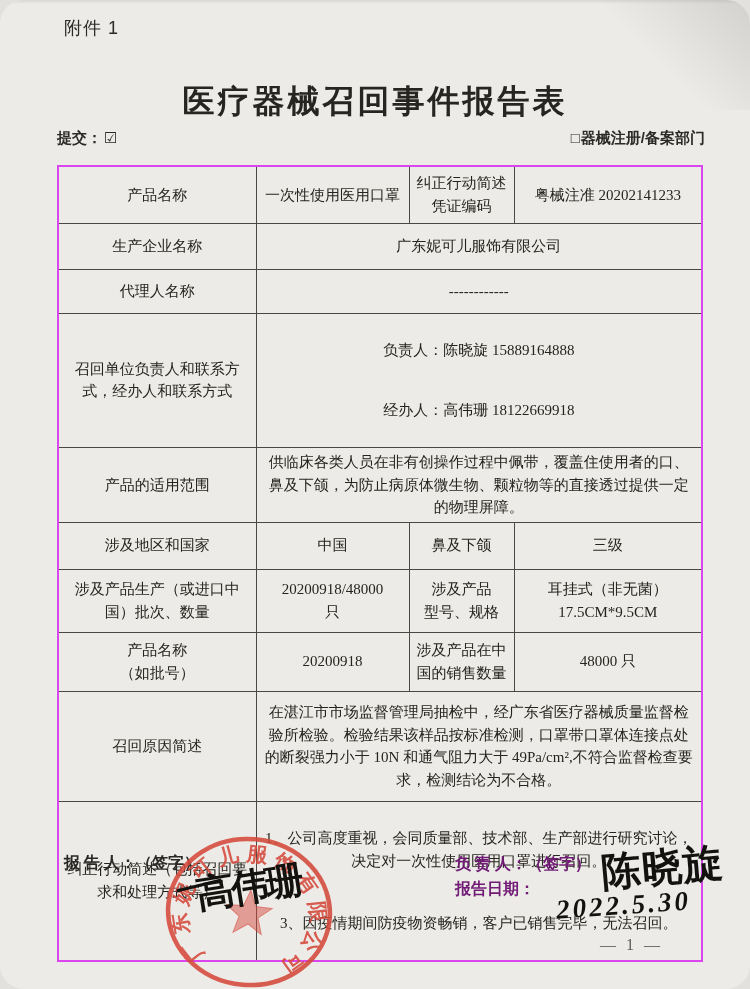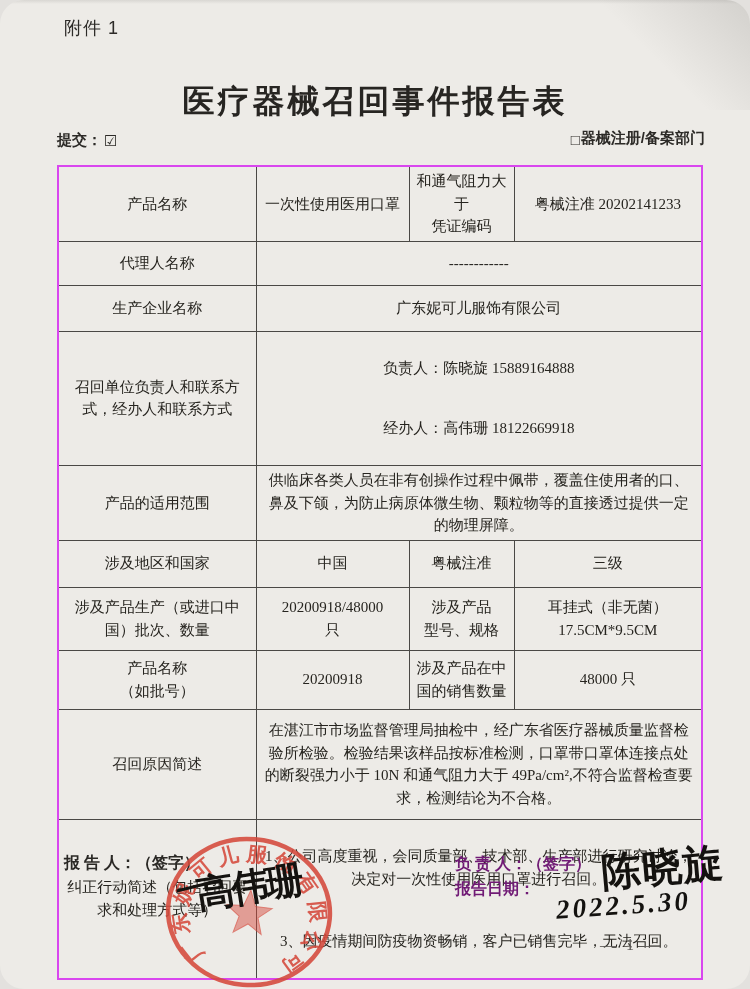--- a/index.html
+++ b/index.html
@@ -31,21 +31,21 @@
     position:absolute;left:0;right:0;top:80px;text-align:center;
     font-family:"Liberation Sans","DejaVu Sans",sans-serif;
     font-size:32px;font-weight:700;letter-spacing:3px;color:#272522;
   }
   .submit-line{
     position:absolute;left:57px;top:129px;width:648px;
     display:flex;justify-content:space-between;align-items:baseline;
     font-family:"Liberation Sans","DejaVu Sans",sans-serif;
     font-size:15px;font-weight:600;color:#2c2a27;
   }
-  .submit-left{display:flex;align-items:flex-end;}
+  .submit-left{display:flex;align-items:flex-start;}
   .cb{font-weight:400;margin:0 1px 0 2px;font-size:15px;}
 
   table.report{
     position:absolute;left:57px;top:165px;width:644px;
     border-collapse:collapse;table-layout:fixed;
     border:2px solid #d946ef;
   }
   table.report td{
     border:1px solid #4a4845;
     font-size:15px;line-height:1.5;
@@ -122,47 +122,47 @@
     <colgroup>
       <col style="width:198px">
         <col style="width:153px">
         <col style="width:105px">
         <col style="width:188px">
     </colgroup>
     <tbody>
       <tr style="height:57px">
         <td>产品名称</td>
         <td>一次性使用医用口罩</td>
-        <td>和通气阻力大于
+        <td>纠正行动简述
 凭证编码</td>
         <td>粤械注准 20202141233</td>
+      </tr>
+      <tr style="height:46px">
+        <td>生产企业名称</td>
+        <td colspan="3">广东妮可儿服饰有限公司</td>
       </tr>
       <tr style="height:44px">
         <td>代理人名称</td>
         <td colspan="3">------------</td>
-      </tr>
-      <tr style="height:46px">
-        <td>生产企业名称</td>
-        <td colspan="3">广东妮可儿服饰有限公司</td>
       </tr>
       <tr style="height:63px">
         <td>召回单位负责人和联系方式，经办人和联系方式</td>
         <td colspan="3" class="left">
           <div class="ln">负责人：陈晓旋 15889164888</div>
           <div class="ln">经办人：高伟珊 18122669918</div>
         </td>
       </tr>
       <tr style="height:68px">
         <td>产品的适用范围</td>
         <td colspan="3" class="just">供临床各类人员在非有创操作过程中佩带，覆盖住使用者的口、鼻及下颌，为防止病原体微生物、颗粒物等的直接透过提供一定的物理屏障。</td>
       </tr>
       <tr style="height:47px">
         <td>涉及地区和国家</td>
         <td>中国</td>
-        <td>粤械注准</td>
+        <td>鼻及下颌</td>
         <td>三级</td>
       </tr>
       <tr style="height:63px">
         <td>涉及产品生产（或进口中国）批次、数量</td>
         <td>20200918/48000
 只</td>
         <td>涉及产品
 型号、规格</td>
         <td>耳挂式（非无菌）
 17.5CM*9.5CM</td>

